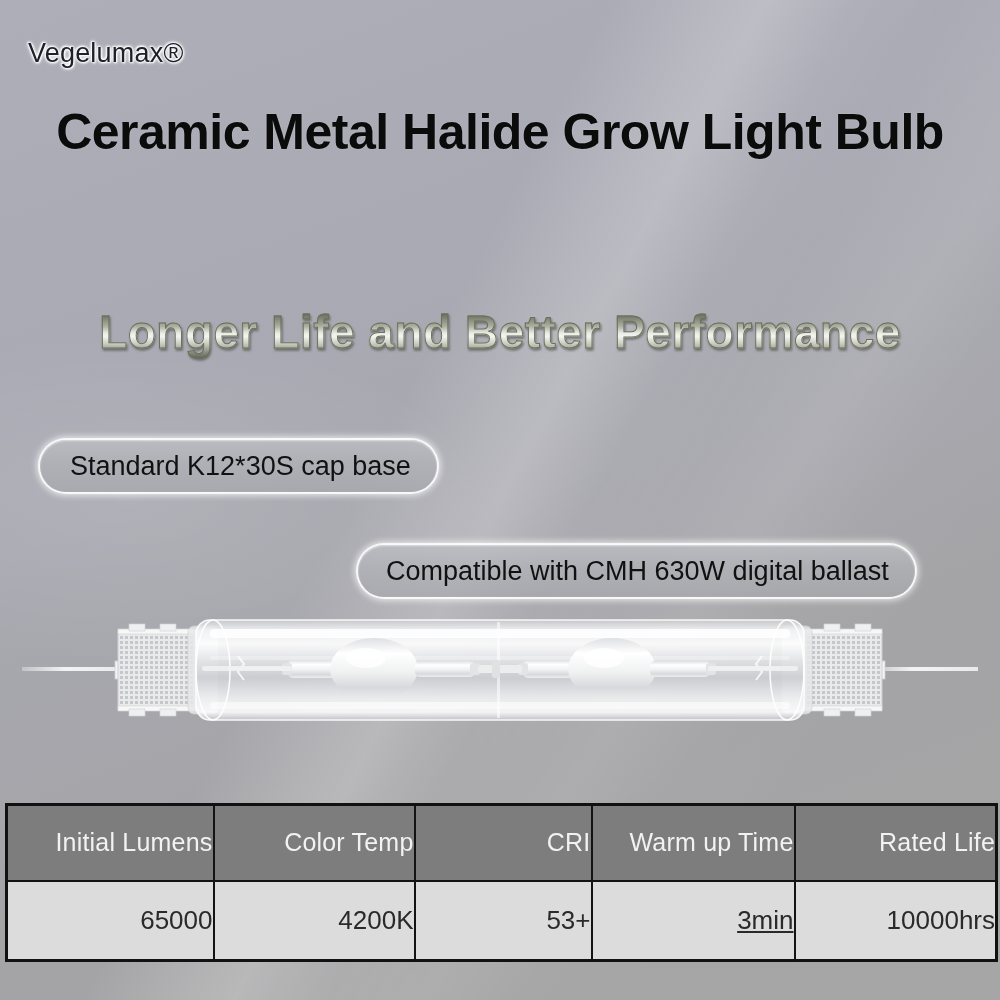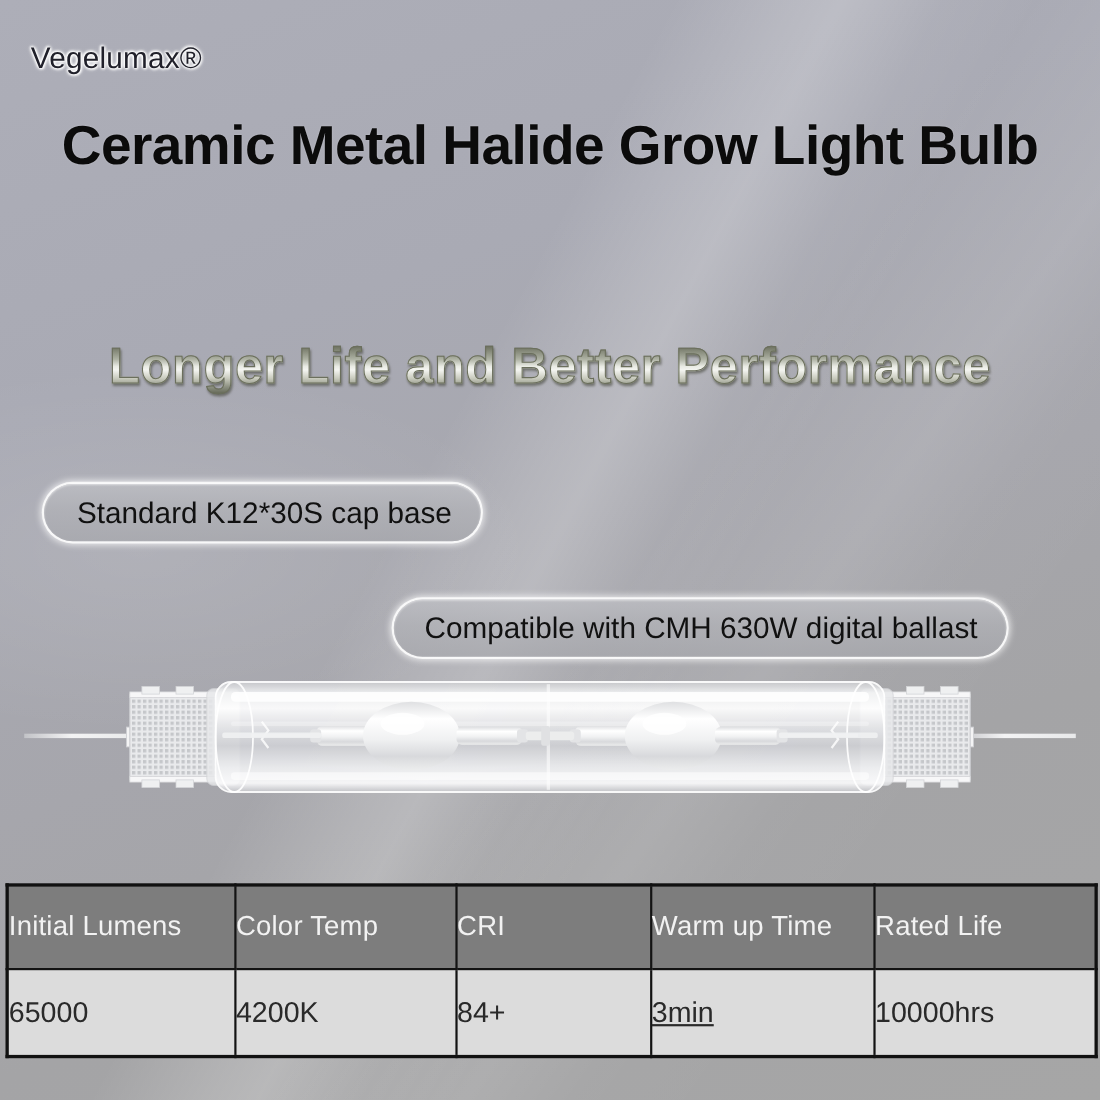--- a/index.html
+++ b/index.html
@@ -116,21 +116,21 @@
 
   
   #spec-table {
     position:absolute; left:5px; top:803px; width:990px; height:157px;
     border-collapse:collapse;
     border:3px solid #111;
     table-layout:fixed;
   }
   #spec-table th, #spec-table td {
     border:2px solid #131313;
-    text-align:left;
+    text-align:right;
     vertical-align:middle;
     font-weight:normal;
   }
   #spec-table thead th {
     height:76px;
     background:#7d7d7d;
     color:#f2f2f2;
     font-size:25px;
     letter-spacing:0.2px;
   }
@@ -281,20 +281,20 @@
         <th style="width: 201px;">Color Temp</th>
         <th style="width: 177px;">CRI</th>
         <th style="width: 203px;">Warm up Time</th>
         <th style="width: 202px;">Rated Life</th>
       </tr>
     </thead>
     <tbody>
       <tr>
         <td style="width: 207px;">65000</td>
         <td style="width: 201px;">4200K</td>
-        <td style="width: 177px;">84+</td>
+        <td style="width: 177px;">53+</td>
         <td style="width: 203px; text-decoration: underline;">3min</td>
         <td style="width: 202px;">10000hrs</td>
       </tr>
     </tbody>
   </table>
 
 </div>
 
 </body></html>

